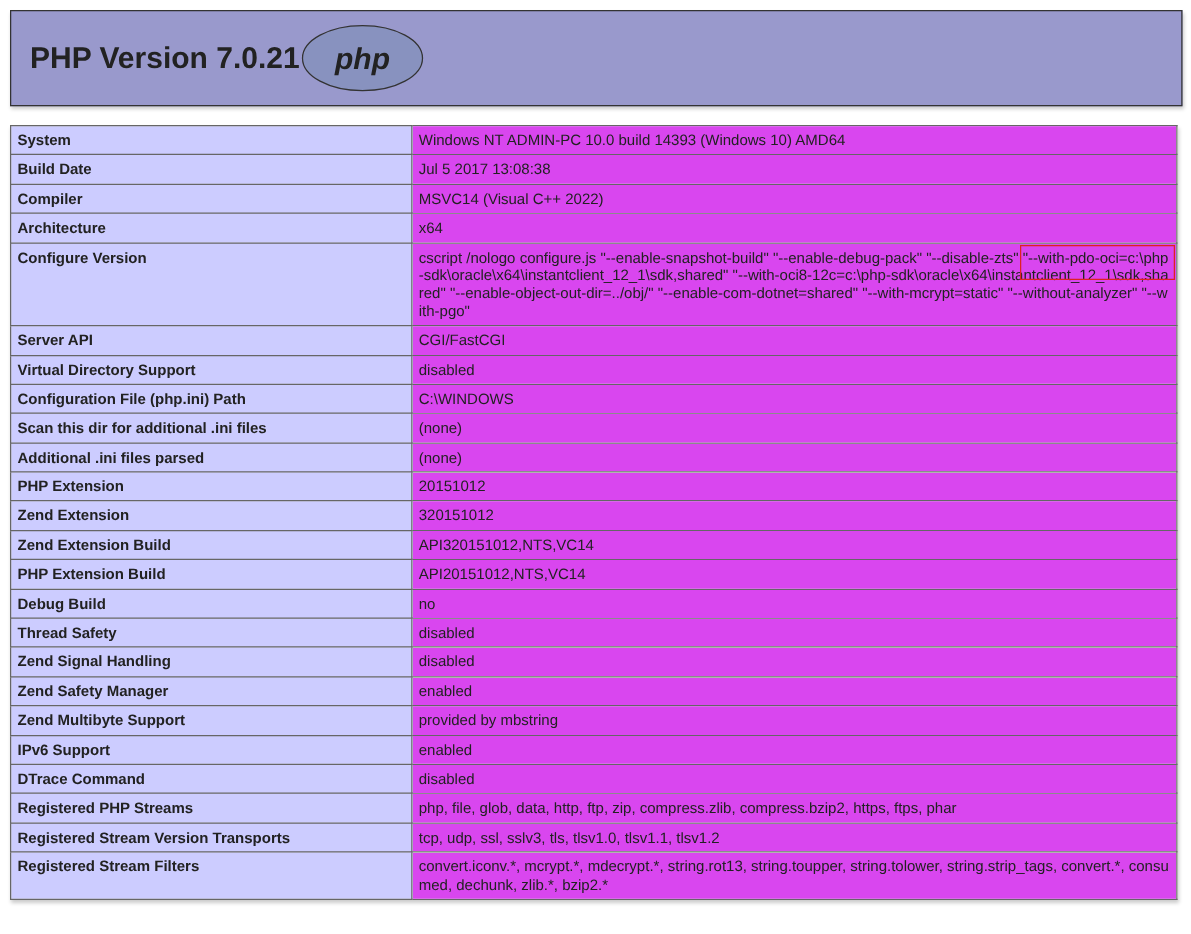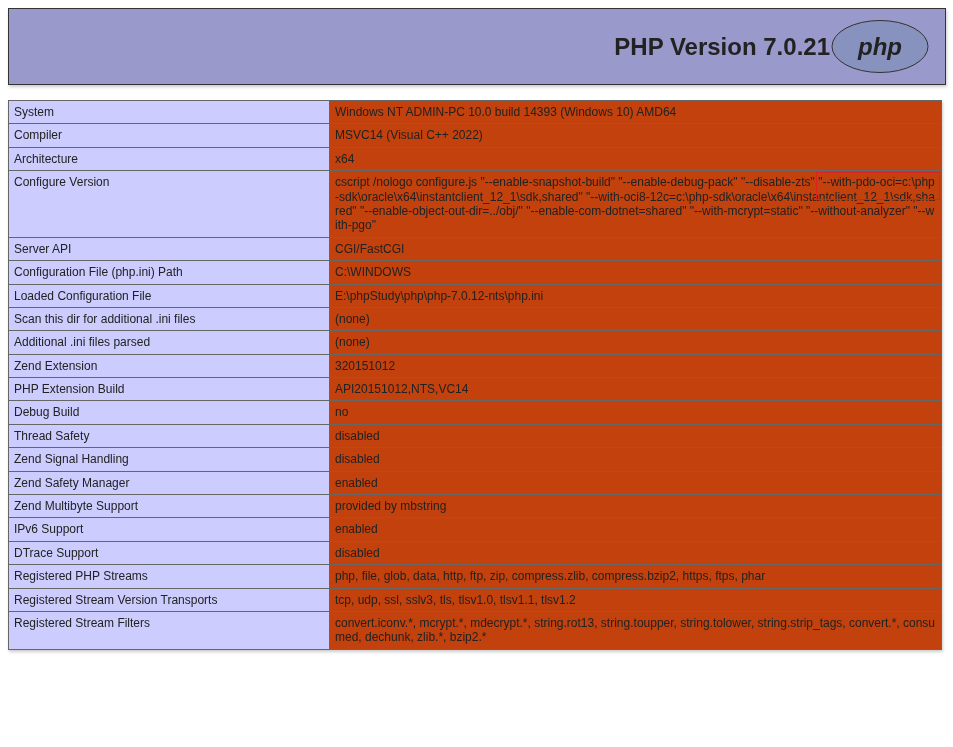--- a/index.html
+++ b/index.html
@@ -9,21 +9,21 @@
     font-family: sans-serif;
     font-size: 12px;
     color: #222;
   }
   .header {
     background: #9999cc;
     border: 1px solid #333;
     padding: 10px 15px;
     display: flex;
     align-items: center;
-    justify-content: flex-end;
+    justify-content: flex-start;
     box-shadow: 1px 2px 3px #ccc;
   }
   .header h1 {
     margin: 0;
     font-size: 24px;
     font-weight: bold;
     color: #222;
   }
   .logo {
     width: 100px;
@@ -41,25 +41,25 @@
     box-shadow: 1px 2px 3px #ccc;
   }
   td {
     border: 1px solid #666;
     padding: 4px 5px;
     vertical-align: top;
     line-height: 1.2;
   }
   td.key {
     background: #ccccff;
-    font-weight: normal;
+    font-weight: bold;
     width: 310px;
   }
   td.val {
-    background: #c2410c;
+    background: #d946ef;
     word-break: break-all;
     position: relative;
   }
   .highlight-box {
     position: absolute;
     border: 1px solid #dd2222;
     pointer-events: none;
   }
 </style>
 </head>
@@ -76,54 +76,66 @@
 </div>
 
 <div class="table-wrap">
   <table>
     <tbody id="info-body">
         <tr>
           <td class="key">System</td>
           <td class="val">Windows NT ADMIN-PC 10.0 build 14393 (Windows 10) AMD64</td>
         </tr>
         <tr>
+          <td class="key">Build Date</td>
+          <td class="val">Jul 5 2017 13:08:38</td>
+        </tr>
+        <tr>
           <td class="key">Compiler</td>
           <td class="val">MSVC14 (Visual C++ 2022)</td>
         </tr>
         <tr>
           <td class="key">Architecture</td>
           <td class="val">x64</td>
         </tr>
         <tr>
           <td class="key">Configure Version</td>
           <td class="val">cscript /nologo configure.js "--enable-snapshot-build" "--enable-debug-pack" "--disable-zts" "--with-pdo-oci=c:\php-sdk\oracle\x64\instantclient_12_1\sdk,shared" "--with-oci8-12c=c:\php-sdk\oracle\x64\instantclient_12_1\sdk,shared" "--enable-object-out-dir=../obj/" "--enable-com-dotnet=shared" "--with-mcrypt=static" "--without-analyzer" "--with-pgo"<div class="highlight-box" style="top: 1px; left: 486px; width: 122px; height: 26px;"></div></td>
         </tr>
         <tr>
           <td class="key">Server API</td>
           <td class="val">CGI/FastCGI</td>
         </tr>
         <tr>
+          <td class="key">Virtual Directory Support</td>
+          <td class="val">disabled</td>
+        </tr>
+        <tr>
           <td class="key">Configuration File (php.ini) Path</td>
           <td class="val">C:\WINDOWS</td>
-        </tr>
-        <tr>
-          <td class="key">Loaded Configuration File</td>
-          <td class="val">E:\phpStudy\php\php-7.0.12-nts\php.ini</td>
         </tr>
         <tr>
           <td class="key">Scan this dir for additional .ini files</td>
           <td class="val">(none)</td>
         </tr>
         <tr>
           <td class="key">Additional .ini files parsed</td>
           <td class="val">(none)</td>
         </tr>
         <tr>
+          <td class="key">PHP Extension</td>
+          <td class="val">20151012</td>
+        </tr>
+        <tr>
           <td class="key">Zend Extension</td>
           <td class="val">320151012</td>
+        </tr>
+        <tr>
+          <td class="key">Zend Extension Build</td>
+          <td class="val">API320151012,NTS,VC14</td>
         </tr>
         <tr>
           <td class="key">PHP Extension Build</td>
           <td class="val">API20151012,NTS,VC14</td>
         </tr>
         <tr>
           <td class="key">Debug Build</td>
           <td class="val">no</td>
         </tr>
         <tr>
@@ -140,21 +152,21 @@
         </tr>
         <tr>
           <td class="key">Zend Multibyte Support</td>
           <td class="val">provided by mbstring</td>
         </tr>
         <tr>
           <td class="key">IPv6 Support</td>
           <td class="val">enabled</td>
         </tr>
         <tr>
-          <td class="key">DTrace Support</td>
+          <td class="key">DTrace Command</td>
           <td class="val">disabled</td>
         </tr>
         <tr>
           <td class="key">Registered PHP Streams</td>
           <td class="val">php, file, glob, data, http, ftp, zip, compress.zlib, compress.bzip2, https, ftps, phar</td>
         </tr>
         <tr>
           <td class="key">Registered Stream Version Transports</td>
           <td class="val">tcp, udp, ssl, sslv3, tls, tlsv1.0, tlsv1.1, tlsv1.2</td>
         </tr>

